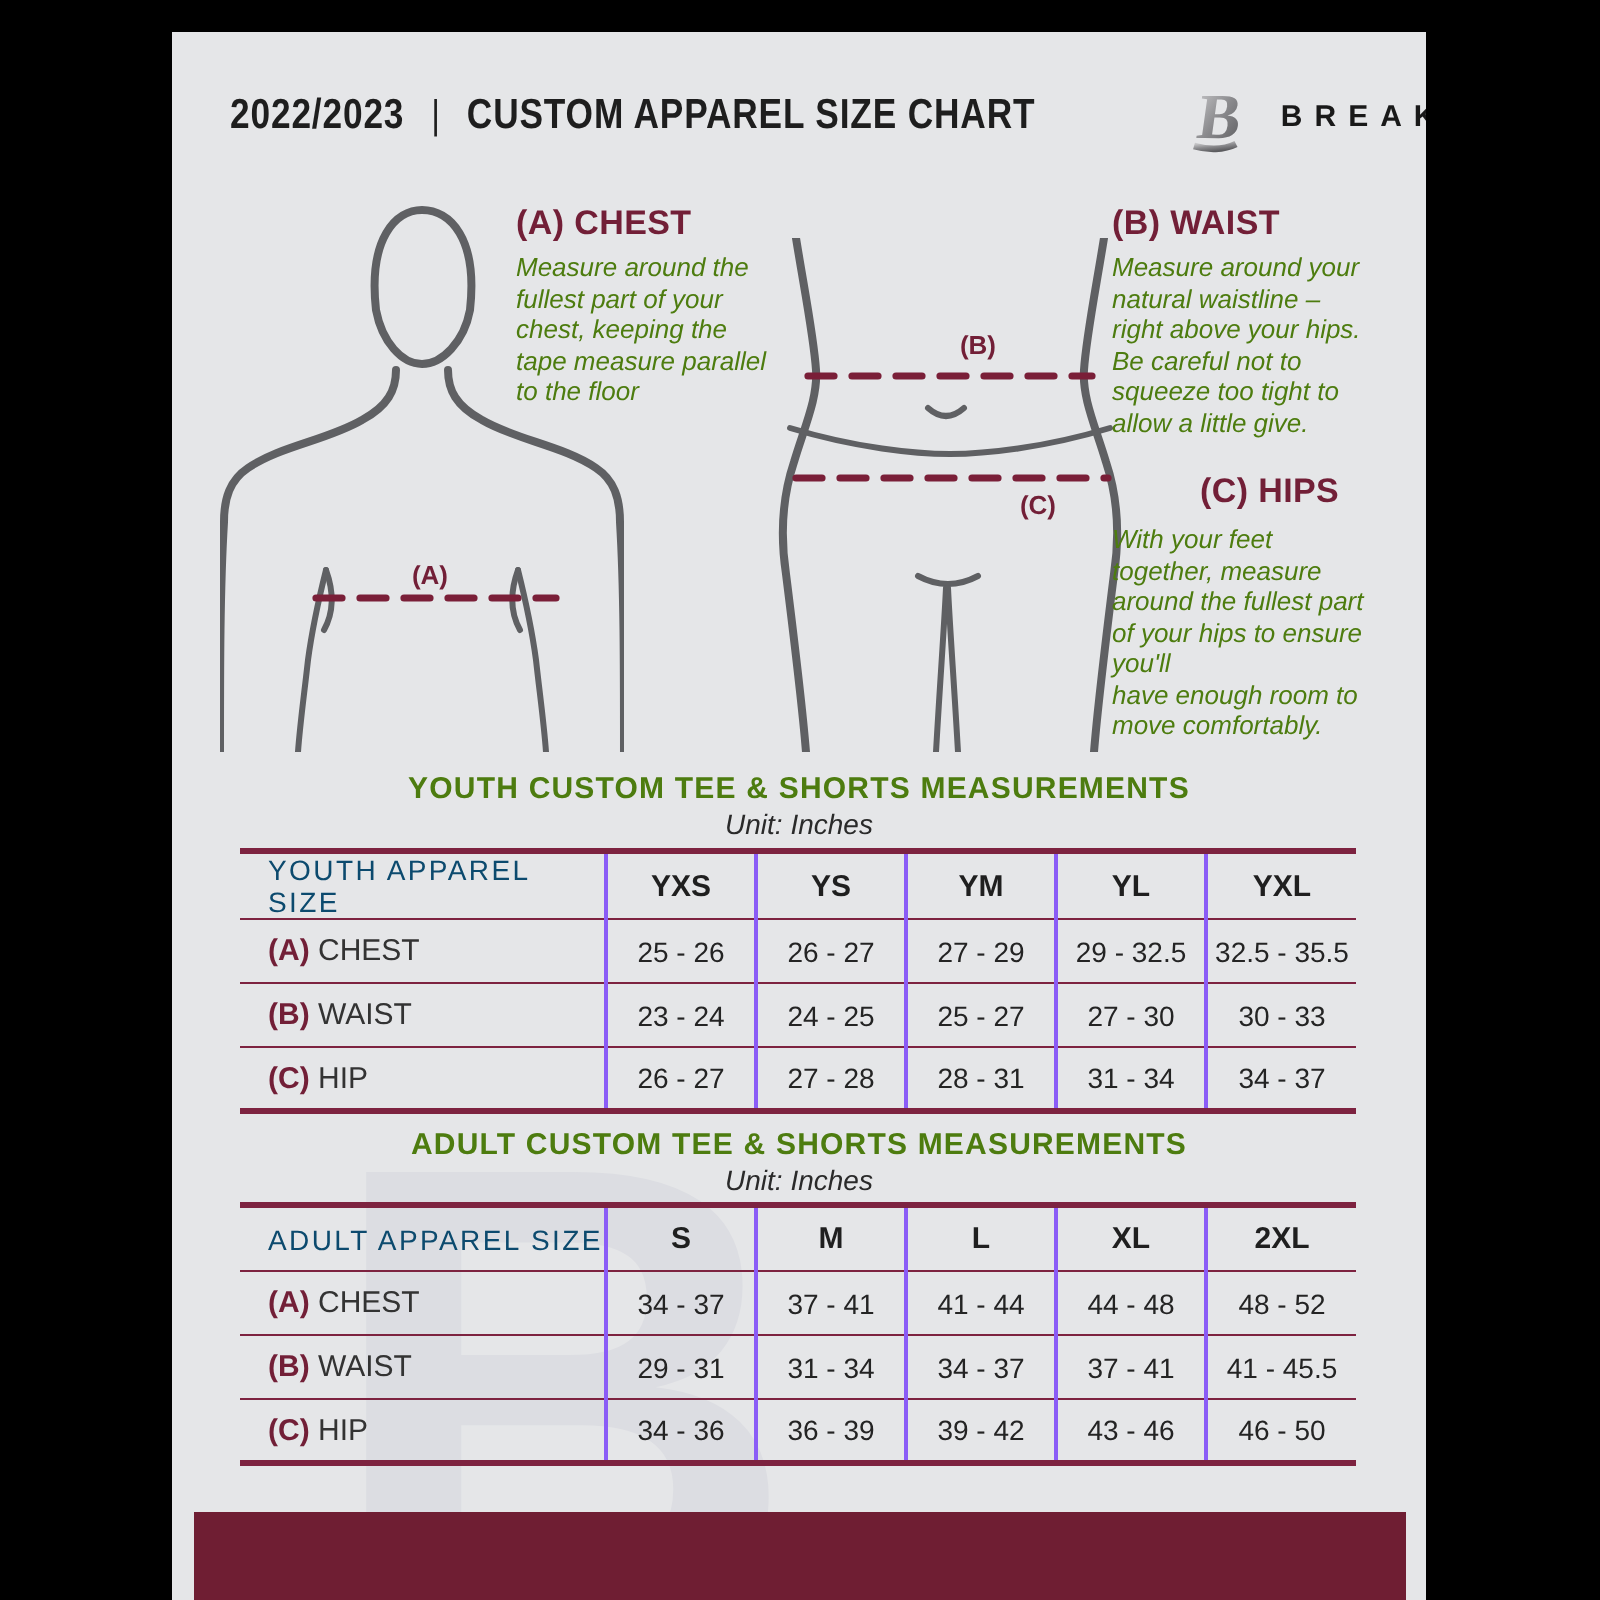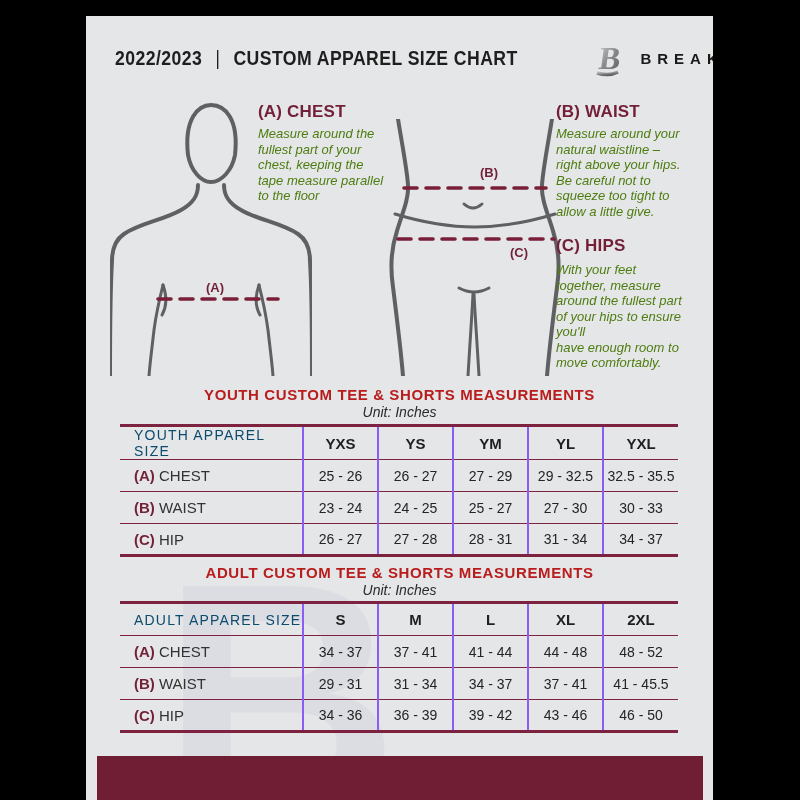--- a/index.html
+++ b/index.html
@@ -21,21 +21,21 @@
   .ins-b { position:absolute; font-style:italic; font-size:13px; line-height:15.5px; color:#4d7c0f; white-space:pre-line; }
 
   
   .fig { position:absolute; }
   .fig path, .fig line { fill:none; stroke:#5f6063; stroke-width:4; stroke-linecap:round; }
   .fig .thin { stroke-width:3; }
   .fig .dash { stroke:#7a1f38; stroke-width:3.6; stroke-dasharray:13 9; }
   .fig text { font-family:"Liberation Sans", sans-serif; font-weight:bold; font-size:13px; fill:#721f37; stroke:none; }
 
   
-  .tbl-title { position:absolute; width:627px; text-align:center; font-weight:bold; font-size:15px; letter-spacing:0.6px; color:#b91c1c; }
+  .tbl-title { position:absolute; width:627px; text-align:center; font-weight:bold; font-size:15px; letter-spacing:0.6px; color:#4d7c0f; }
   .tbl-unit  { position:absolute; width:627px; text-align:center; font-style:italic; font-size:14px; color:#2a2a2a; }
   table.size { position:absolute; left:34px; width:558px; border-collapse:collapse; table-layout:fixed; background:transparent; z-index:2; }
   table.size { border-top:3px solid #7d2340; border-bottom:3px solid #7d2340; }
   table.size td { height:32px; vertical-align:middle; }
   table.size tr.hd td { height:33px; }
   table.size td + td { border-left:2px solid #8b5cf6; }
   table.size tr + tr td { border-top:1.5px solid #7d2340; }
   td.lbl { width:183px; padding-left:14px; text-align:left; font-size:15px; color:#333; }
   td.lbl .pfx { color:#721f37; font-weight:bold; }
   td.szhd { text-align:center; font-weight:bold; font-size:15px; color:#1f1f1f; }
@@ -109,21 +109,21 @@
 to the floor</div>
 
     <div class="ins-h" style="left:470px; top:86px;">(B) WAIST</div>
     <div class="ins-b" style="left:470px; top:110px; width:160px;">Measure around your
 natural waistline –
 right above your hips.
 Be careful not to
 squeeze too tight to
 allow a little give.</div>
 
-    <div class="ins-h" style="left:470px; top:220px;">(C) HIPS</div>
+    <div class="ins-h" style="left:470px; top:220px;padding-left:44px;">(C) HIPS</div>
     <div class="ins-b" style="left:470px; top:246px; width:162px;">With your feet
 together, measure
 around the fullest part
 of your hips to ensure
 you'll
 have enough room to
 move comfortably.</div>
 
     <div class="wm">B</div>
 

